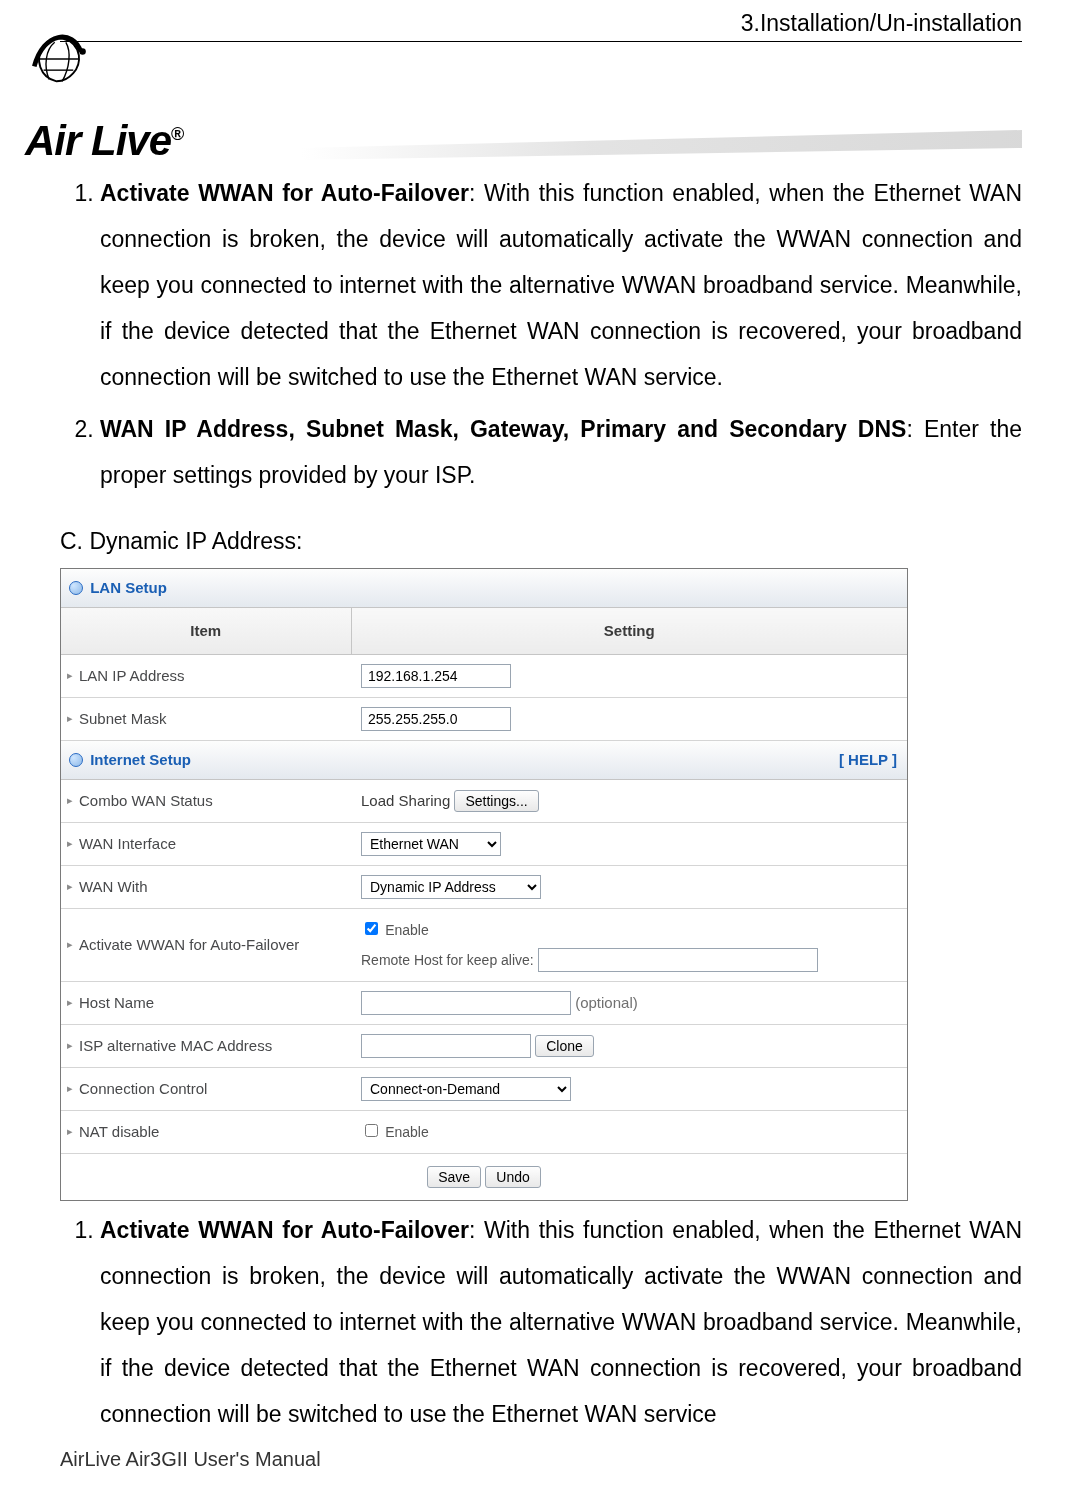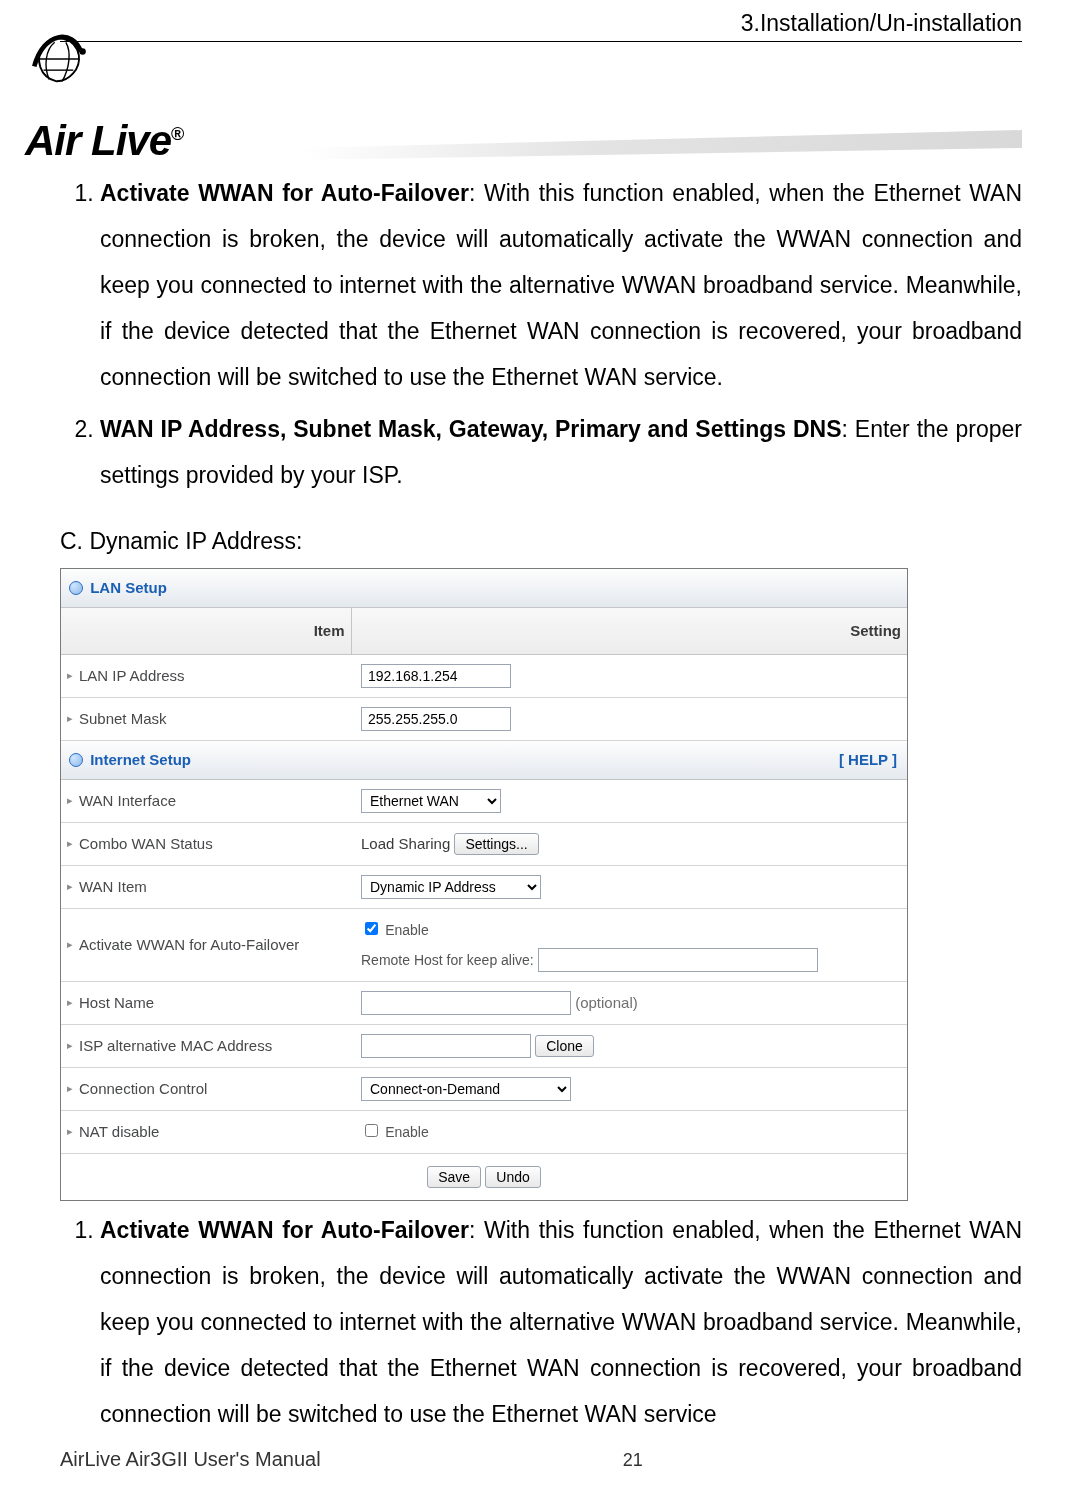--- a/index.html
+++ b/index.html
@@ -113,21 +113,21 @@
   }
   .globe-ico {
     display:inline-block;
     width:14px;height:14px;border:1.5px solid #2b6cc4;border-radius:50%;
     position:relative; top:2px; margin-right:3px;
     background:radial-gradient(circle at 30% 30%,#cfe6ff,#8cb8e8);
   }
   .col-header td, .col-header th {
     background: linear-gradient(#f8f8f8,#ececec);
     font-weight: bold;
-    text-align: right;
+    text-align: center;
     padding: 8px 6px;
     border-bottom: 1px solid #c5c5c5;
   }
   .col-header .divider { border-right: 1px solid #c5c5c5; }
   .row td {
     padding: 6px 10px;
     border-bottom: 1px solid #d5d5d5;
     vertical-align: middle;
   }
   .row td:first-child {
@@ -215,21 +215,21 @@
     </div>
     <div class="gradient-curve"></div>
   </div>
 
   <div class="body-text">
     <ol class="num-list">
       <li>
         <span class="bold">Activate WWAN for Auto-Failover</span><span>: With this function enabled, when the Ethernet WAN connection is broken, the device will automatically activate the WWAN connection and keep you connected to internet with the alternative WWAN broadband service. Meanwhile, if the device detected that the Ethernet WAN connection is recovered, your broadband connection will be switched to use the Ethernet WAN service.</span>
       </li>
       <li>
-        <span class="bold">WAN IP Address, Subnet Mask, Gateway, Primary and Settings DNS</span><span>: Enter the proper settings provided by your ISP.</span>
+        <span class="bold">WAN IP Address, Subnet Mask, Gateway, Primary and Secondary DNS</span><span>: Enter the proper settings provided by your ISP.</span>
       </li>
     </ol>
 
     <div class="subhead">C. Dynamic IP Address:</div>
 
     <div class="panel">
       <div class="group-header">
         <span class="globe-ico"></span>
         <span>LAN Setup</span>
       </div>
@@ -250,32 +250,32 @@
       </tbody>
         </table>
       <div class="group-header">
         <span class="globe-ico"></span>
         <span>Internet Setup</span>
         <span class="help">[ HELP ]</span>
       </div>
       <table>
         <tbody>
             <tr class="row">
-          <td>WAN Interface</td>
-          <td><select class="ft-select" style="width:140px"><option>Ethernet WAN</option></select></td>
-        </tr>
-        <tr class="row">
           <td>Combo WAN Status</td>
           <td>
             <span>Load Sharing</span>
             <button class="ft-btn">Settings...</button>
           </td>
         </tr>
         <tr class="row">
-          <td>WAN Item</td>
+          <td>WAN Interface</td>
+          <td><select class="ft-select" style="width:140px"><option>Ethernet WAN</option></select></td>
+        </tr>
+        <tr class="row">
+          <td>WAN With</td>
           <td><select class="ft-select" style="width:180px"><option>Dynamic IP Address</option></select></td>
         </tr>
         <tr class="row">
           <td>Activate WWAN for Auto-Failover</td>
           <td>
             <div><input type="checkbox" checked="" style=""> <span class="sublabel">Enable</span></div>
             <div style="">
               <span class="sublabel">Remote Host for keep alive:</span>
               <input class="ft-input" style="width: 280px;" value="">
             </div>
@@ -315,15 +315,14 @@
 
     <ol class="num-list">
       <li>
         <span class="bold">Activate WWAN for Auto-Failover</span><span>: With this function enabled, when the Ethernet WAN connection is broken, the device will automatically activate the WWAN connection and keep you connected to internet with the alternative WWAN broadband service. Meanwhile, if the device detected that the Ethernet WAN connection is recovered, your broadband connection will be switched to use the Ethernet WAN service</span>
       </li>
     </ol>
   </div>
 
   <div class="footer">
     <span>AirLive Air3GII User's Manual</span>
-    <span class="pn">21</span>
   </div>
 </div>
 
 </body></html>

